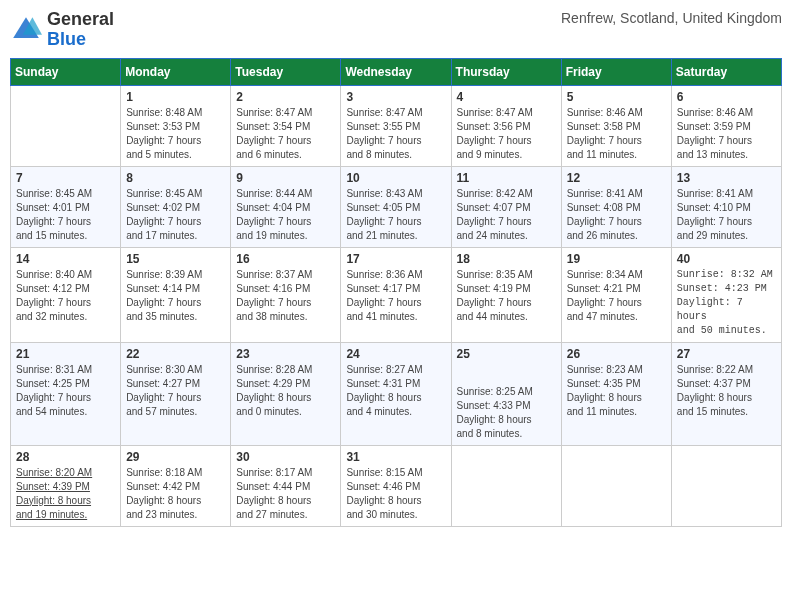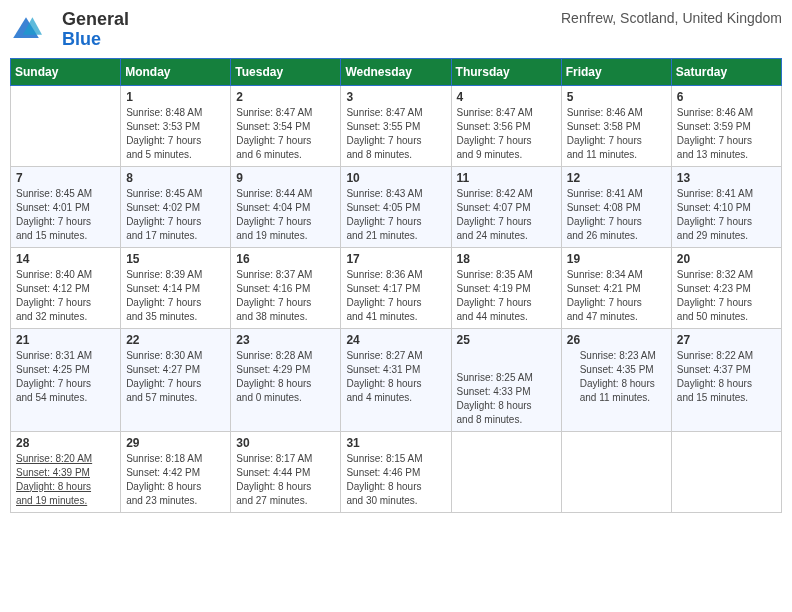--- a/index.html
+++ b/index.html
@@ -12,21 +12,21 @@
     }
     .header-area {
       display: flex;
       justify-content: space-between;
       align-items: flex-start;
       margin-bottom: 8px;
     }
     .logo {
       display: flex;
       align-items: center;
-      gap: 20px;
+      gap: 5px;
     }
     .logo-text {
       font-size: 18px;
       font-weight: bold;
       line-height: 1.1;
     }
     .logo-general { color: #333; }
     .logo-blue { color: #1a6dcc; }
     .logo-icon {
       width: 32px;
@@ -255,22 +255,22 @@
 and 44 minutes.</div>
         </td>
         <td>
           <span class="day-num">19</span>
           <div class="day-info" style="white-space: pre-line;">Sunrise: 8:34 AM
 Sunset: 4:21 PM
 Daylight: 7 hours
 and 47 minutes.</div>
         </td>
         <td>
-          <span class="day-num">20</span>
-          <div class="day-info" style="white-space: pre-line;">Sunrise: 8:32 AM
+          <span class="day-num">40</span>
+          <div class="day-info" style="white-space: pre-line; font-family: Liberation Mono, monospace;">Sunrise: 8:32 AM
 Sunset: 4:23 PM
 Daylight: 7 hours
 and 50 minutes.</div>
         </td>
       </tr>
       <tr>
         <td>
           <span class="day-num">21</span>
           <div class="day-info" style="white-space: pre-line;">Sunrise: 8:31 AM
 Sunset: 4:25 PM
@@ -300,21 +300,21 @@
         </td>
         <td>
           <span class="day-num">25</span>
           <div class="day-info" style="white-space: pre-line; margin-top: 24px;">Sunrise: 8:25 AM
 Sunset: 4:33 PM
 Daylight: 8 hours
 and 8 minutes.</div>
         </td>
         <td>
           <span class="day-num">26</span>
-          <div class="day-info" style="white-space: pre-line; margin-left: 13px;">Sunrise: 8:23 AM
+          <div class="day-info" style="white-space: pre-line;">Sunrise: 8:23 AM
 Sunset: 4:35 PM
 Daylight: 8 hours
 and 11 minutes.</div>
         </td>
         <td>
           <span class="day-num">27</span>
           <div class="day-info" style="white-space: pre-line;">Sunrise: 8:22 AM
 Sunset: 4:37 PM
 Daylight: 8 hours
 and 15 minutes.</div>

